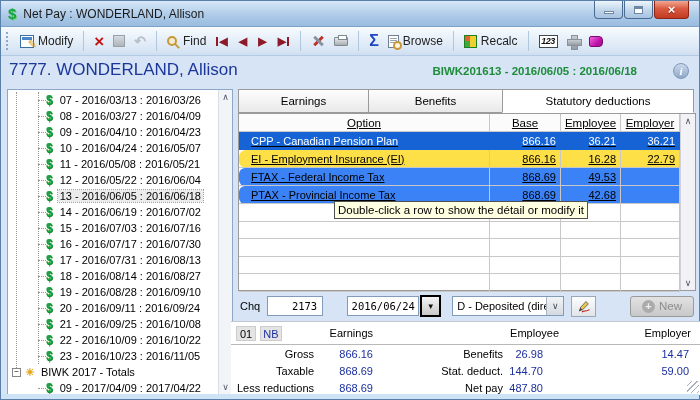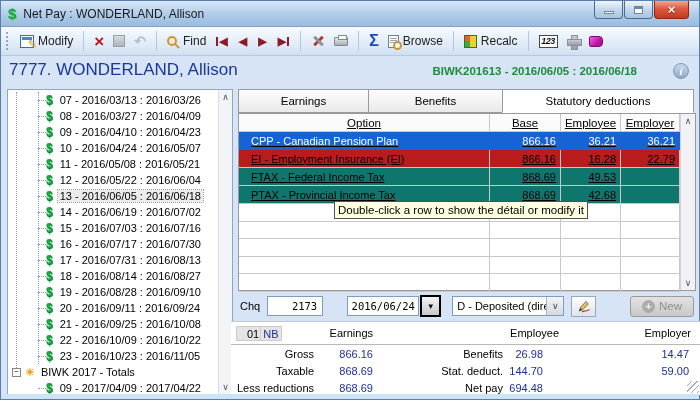--- a/index.html
+++ b/index.html
@@ -96,22 +96,22 @@
   .dtable { position:absolute; left:237px; top:112px; width:458px; height:178px; background:#fff; border:1px solid #9A9A9A;text-decoration:underline; }
   .trow { display:flex; height:18px; }
   .cell { border-right:1px solid #C8C8C8; border-bottom:1px solid #C8C8C8; display:flex; align-items:center; overflow:hidden; white-space:nowrap; }
   .c-opt { width:251px; padding-left:12px; }
   .c-base { width:71px; justify-content:flex-end; padding-right:4px; }
   .c-emp { width:60px; justify-content:flex-end; padding-right:4px; }
   .c-er  { width:59px; justify-content:flex-end; padding-right:4px; }
   .thead .cell { background:#FBFBFB; justify-content:center; padding:0; font-size:11.5px; }
   .trow.sel  { background:#1563D5; color:#fff; }
   .trow.sel .cell { border-right-color:#1563D5; border-bottom-color:#1563D5; }
-  .trow.hl   { background:#b91c1c; }
-  .trow.alt  { background:#0f766e; }
+  .trow.hl   { background:#fde047;border-radius:7px; }
+  .trow.alt  { background:#3b82f6;border-radius:6px; }
   .trow.empty { height:17.5px; }
   .tbl-scroll { position:absolute; right:0; top:0; width:15px; height:100%; background:#F2F2F6; border-left:1px solid #D0D0D8;
     display:flex; flex-direction:column; justify-content:space-between; align-items:center; font-size:9px; color:#505060; padding:2px 0; }
 
   
   .tooltip { position:absolute; left:333px; top:200px; width:254px; height:18px; background:#FFFFE1;
     border:1px solid #505050; display:flex; align-items:center; justify-content:center; font-size:11.5px; z-index:50; }
 
   
   .chq { position:absolute; left:237px; top:291px; width:458px; height:28px; display:flex; align-items:center; gap:7px; }
@@ -132,21 +132,21 @@
   .newbtn { margin-left:auto; margin-right:2px; width:64px; height:21px; border:1px solid #9A9A9A; border-radius:3px;
     background:linear-gradient(#E2E2E2,#C8C8C8); color:#8E8E8E; display:flex; align-items:center; justify-content:center; gap:4px; font-size:11.5px; }
   .plus-circle { width:13px; height:13px; border-radius:50%; background:#ABABAB; color:#EDEDED; font-weight:bold;
     font-size:11px; line-height:1; display:flex; align-items:center; justify-content:center; }
 
   
   .summary { position:absolute; left:230px; top:320px; width:470px; height:74px; background:#fff; border-top:1px solid #C0C8D4; }
   .sum-head { position:relative; height:23px; border-bottom:1px solid #B8B8B8; }
   .badge { position:absolute; top:4px; height:15px; background:#E4E4E4; border:1px solid #CCCCCC; display:flex;
     align-items:center; justify-content:center; padding:0 3px; }
-  .badge.code { left:5px; width:34px; }
+  .badge.code { left:5px; width:20px; }
   .badge.prov { left:29px; width:22px; color:#1C2F9E; }
   .sh-earn { position:absolute; left:60px;  width:82px; top:5px; text-align:right; }
   .sh-emp  { position:absolute; left:248px; width:80px; top:5px; text-align:right; }
   .sh-er   { position:absolute; left:380px; width:80px; top:5px; text-align:right; }
   .sum-row { display:grid; grid-template-columns:83px 59px 130px 40px 146px; height:17px; align-items:center; }
   .sum-row span { text-align:right; }
   .val { color:#1C2F9E; }
   .grip { position:absolute; right:2px; bottom:2px; width:12px; height:12px;
     background:repeating-linear-gradient(135deg, transparent 0 3px, #A8B0BC 3px 4px); }
   .bottomstrip { position:absolute; left:0; right:0; bottom:0; height:5px; background:#CFE3F6; }
@@ -463,20 +463,20 @@
       <span>Taxable</span>
       <span class="val">868.69</span>
       <span>Stat. deduct.</span>
       <span class="val">144.70</span>
       <span class="val">59.00</span>
     </div>
     <div class="sum-row">
       <span>Less reductions</span>
       <span class="val">868.69</span>
       <span>Net pay</span>
-      <span class="val">694.48</span>
+      <span class="val">487.80</span>
       <span class="val"></span>
     </div>
     <div class="grip"></div>
   </div>
 
   <div class="bottomstrip"></div>
 </div>
 
 </body></html>

